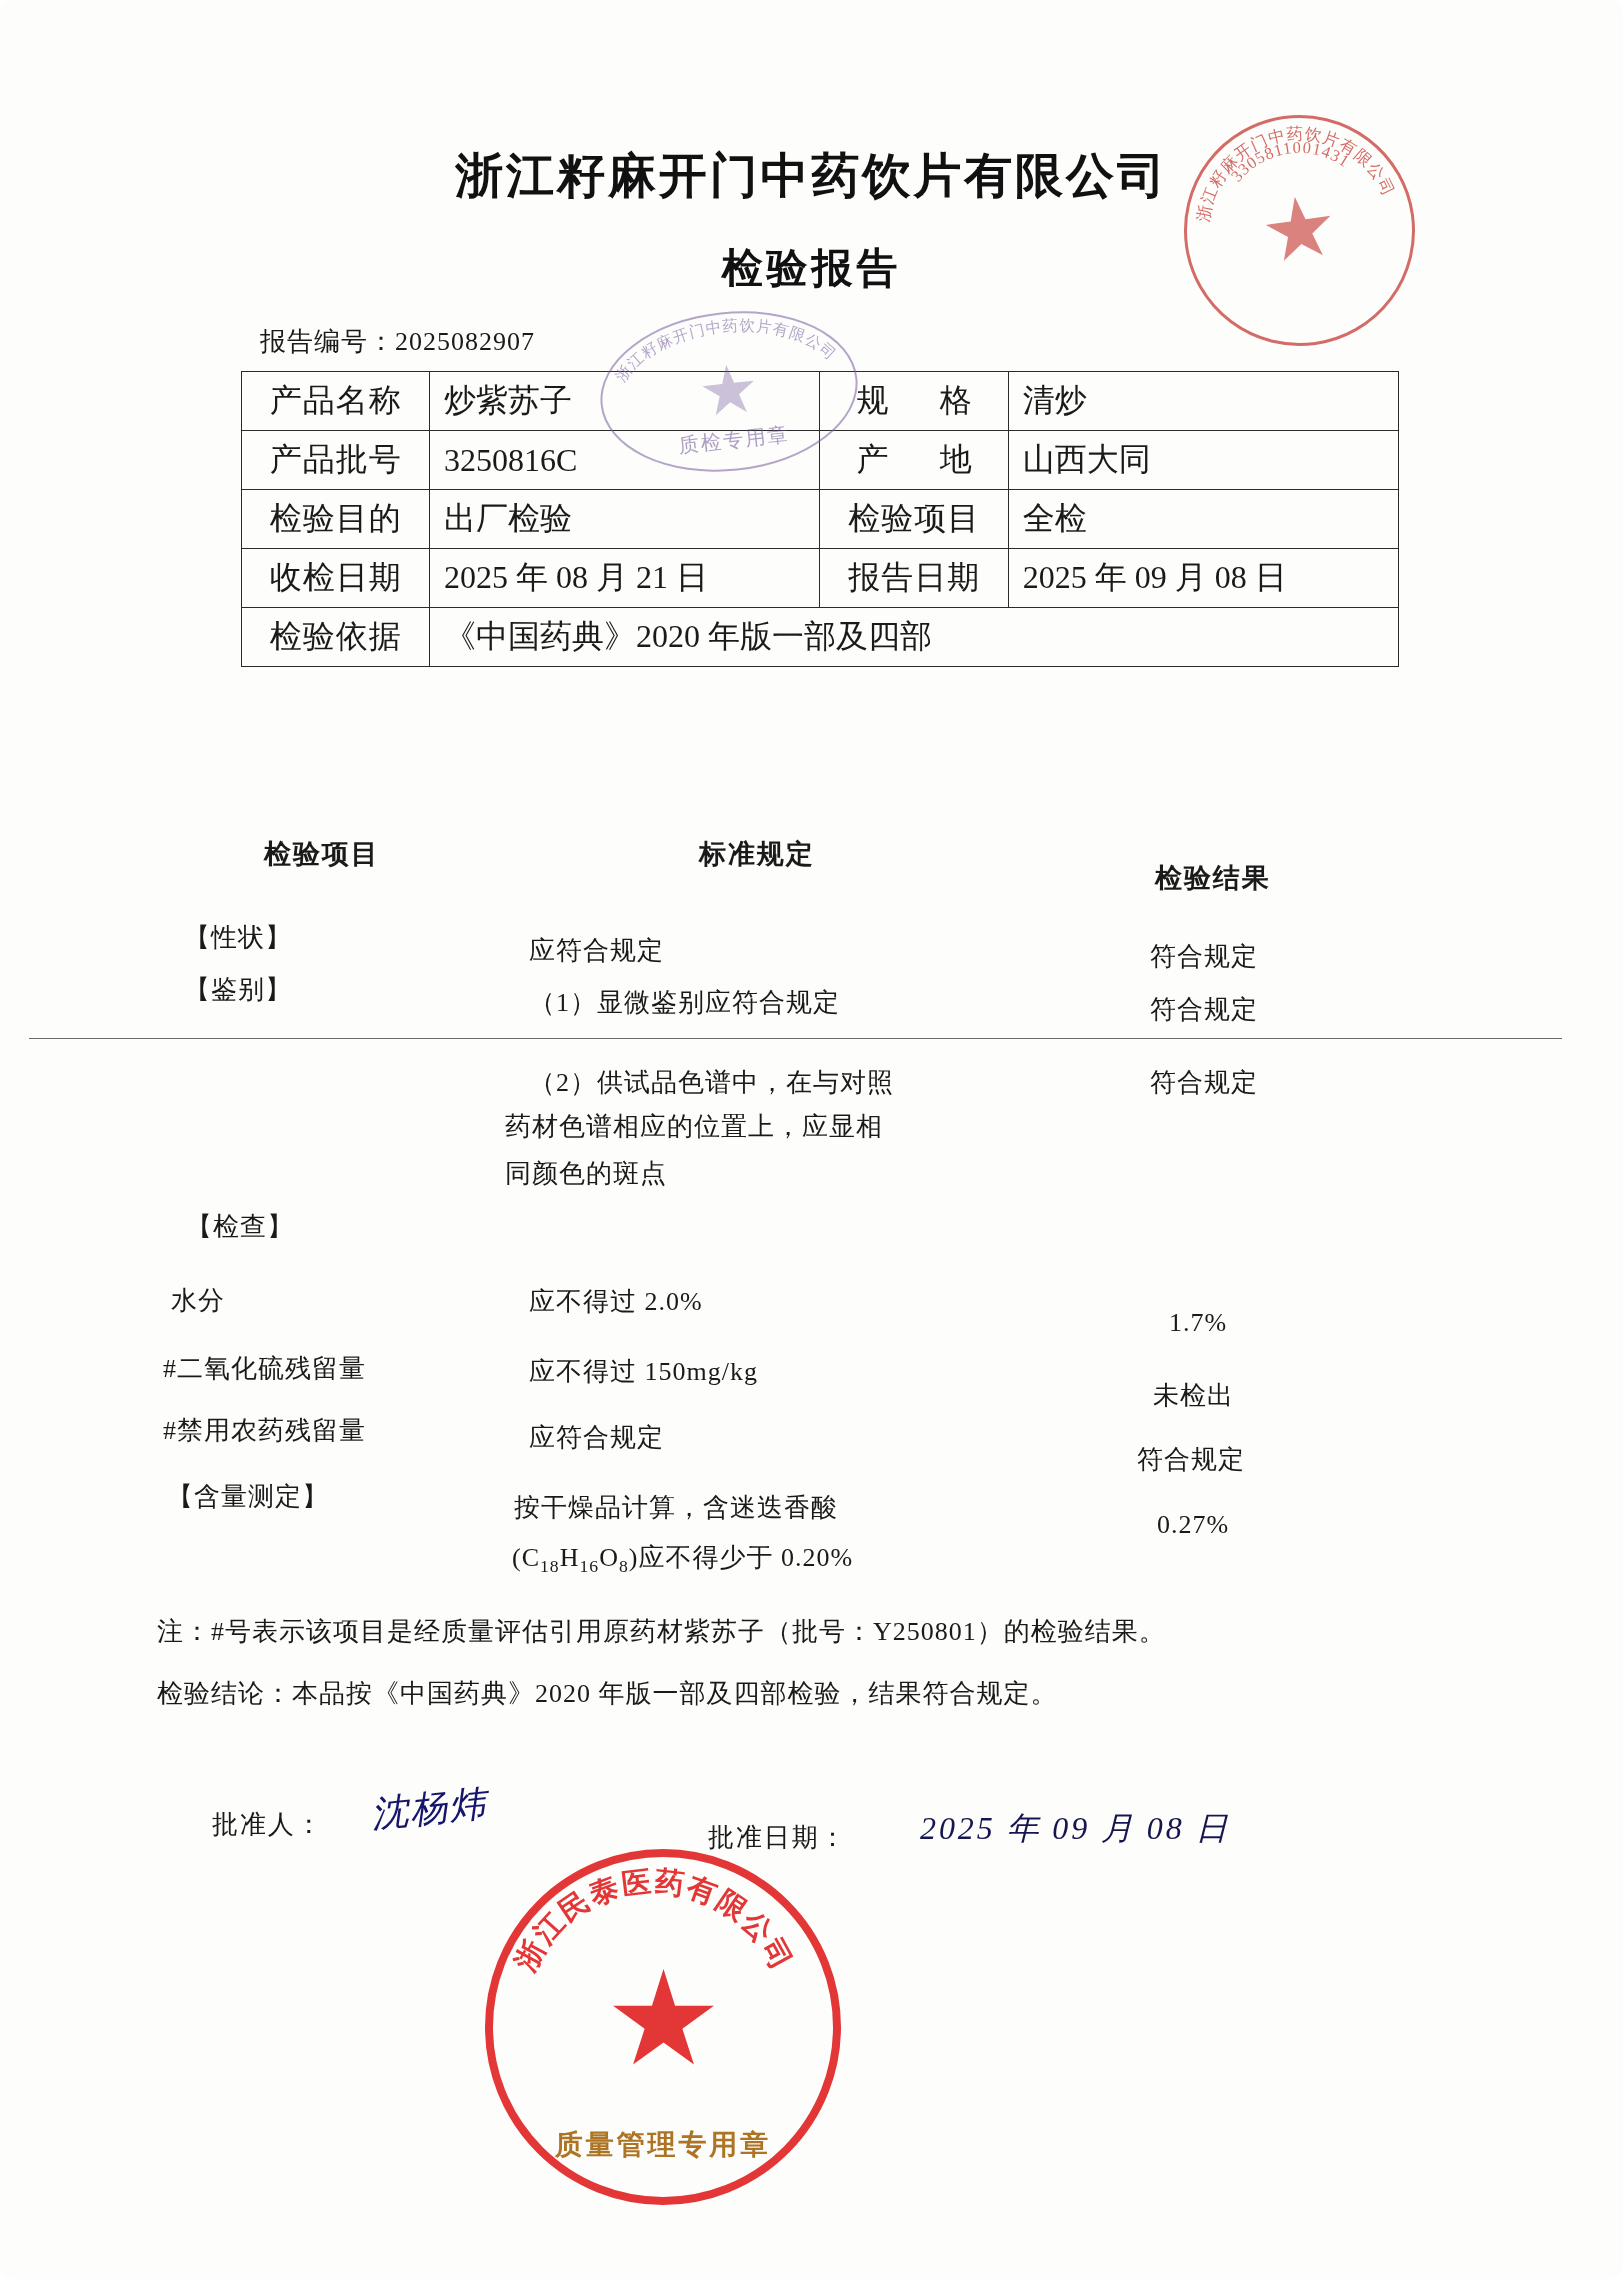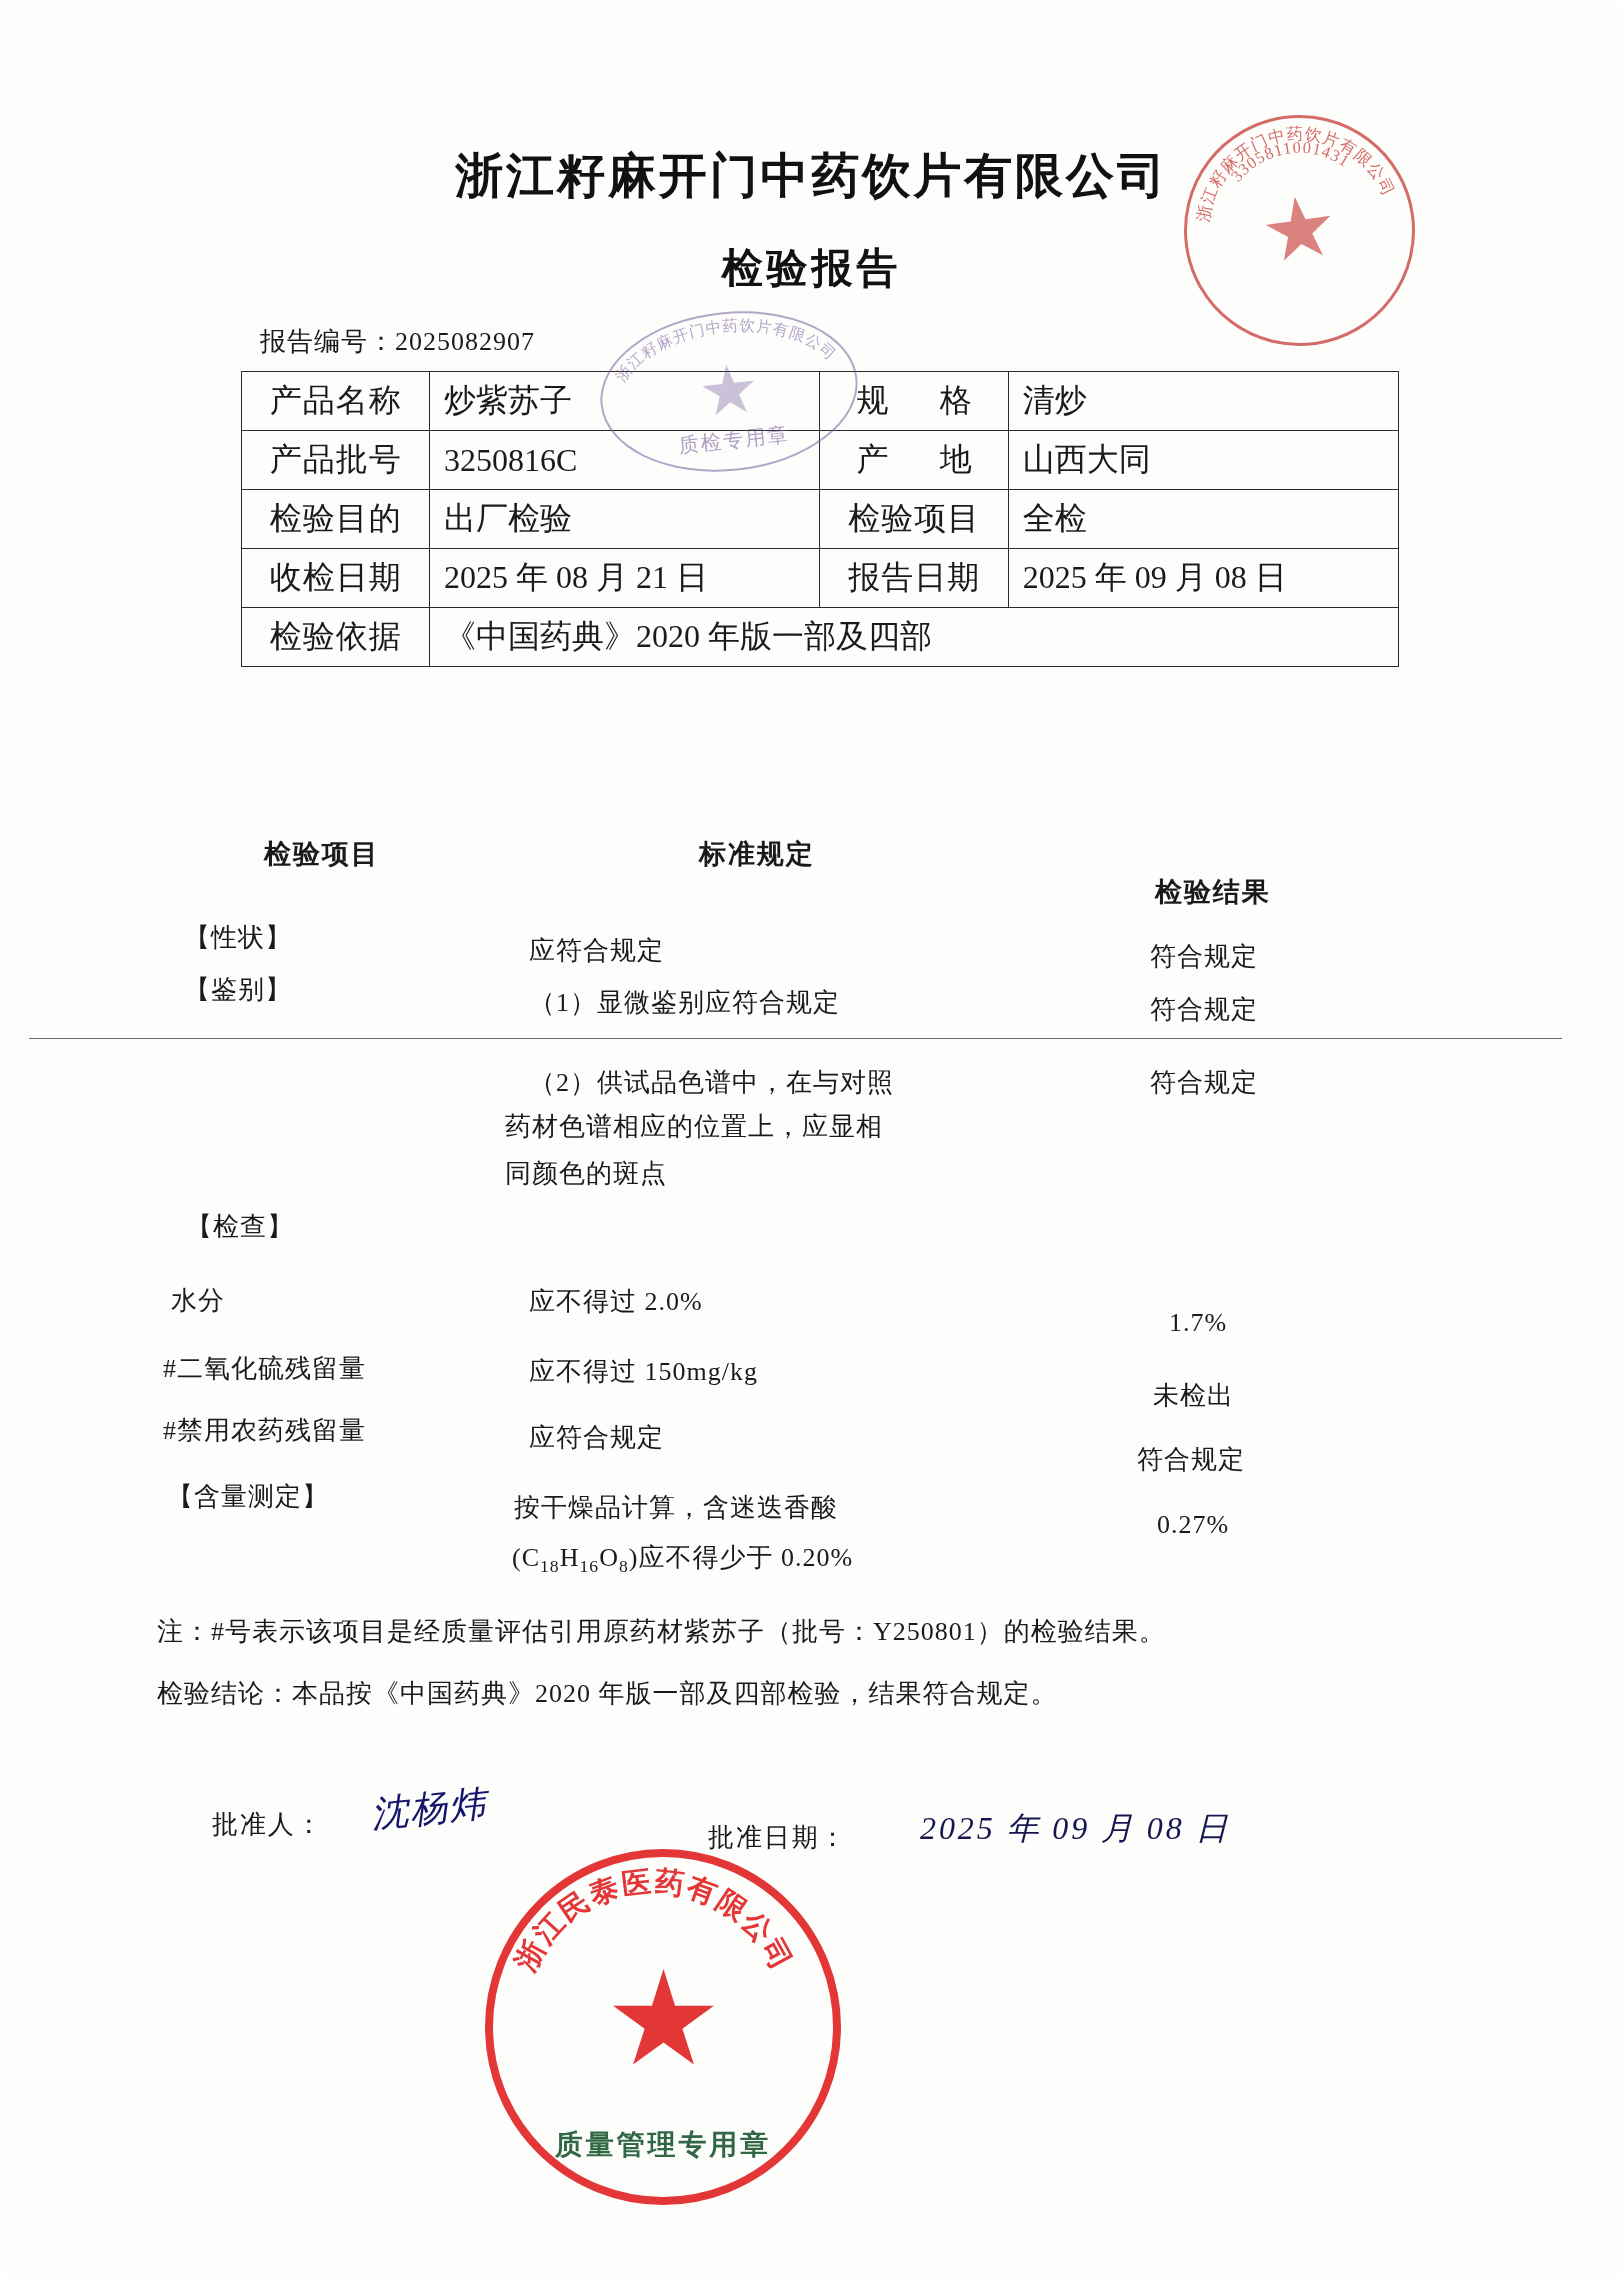--- a/index.html
+++ b/index.html
@@ -84,21 +84,21 @@
 
   
   .res-head {
     position: absolute;
     font-size: 27px;
     font-weight: bold;
     letter-spacing: 1.9px;
   }
   .res-head.c1 { top: 836px; left: 264px; }
   .res-head.c2 { top: 836px; left: 699px; }
-  .res-head.c3 { top: 860px; left: 1155px; margin-top: 14px; }
+  .res-head.c3 { top: 860px; left: 1155px; }
 
   .rowline {
     position: absolute;
     left: 29px;
     width: 1533px;
     height: 1px;
     background: #6a6a6a;
   }
 
   .item  { position: absolute; font-size: 26px; letter-spacing: 1px; }
@@ -199,21 +199,21 @@
     margin: -58px 0 0 -52px;
     background: #e01b1b;
     clip-path: polygon(50% 0%, 61% 35%, 98% 35%, 68% 57%, 79% 91%, 50% 70%, 21% 91%, 32% 57%, 2% 35%, 39% 35%);
   }
   .stamp-bottom .btxt {
     position: absolute;
     bottom: 33px; left: 0; width: 100%;
     text-align: center;
     font-size: 28px;
     font-weight: bold;
-    color: #14532d;
+    color: #a16207;
     letter-spacing: 2.9px;
   }
   .arc-text { fill: #e01b1b; font-size: 30px; font-weight: bold; letter-spacing: 2px; }
   .arc-text-sm { fill: #c4352f; font-size: 17px; letter-spacing: 1px; }
   .arc-text-pp { fill: #7a5fa0; font-size: 16px; letter-spacing: 1px; }
 </style>
 </head>
 <body>
 
 <div class="page">

